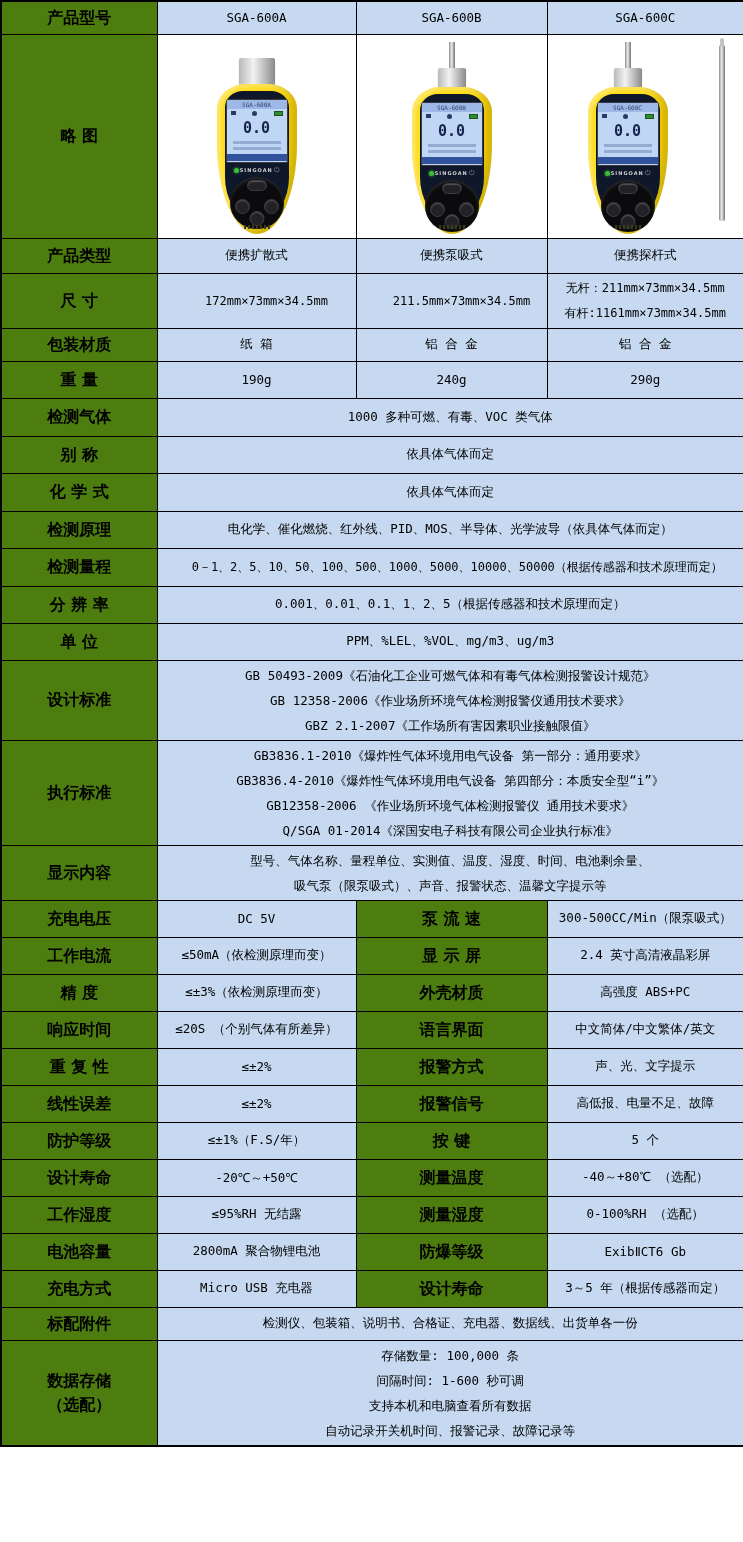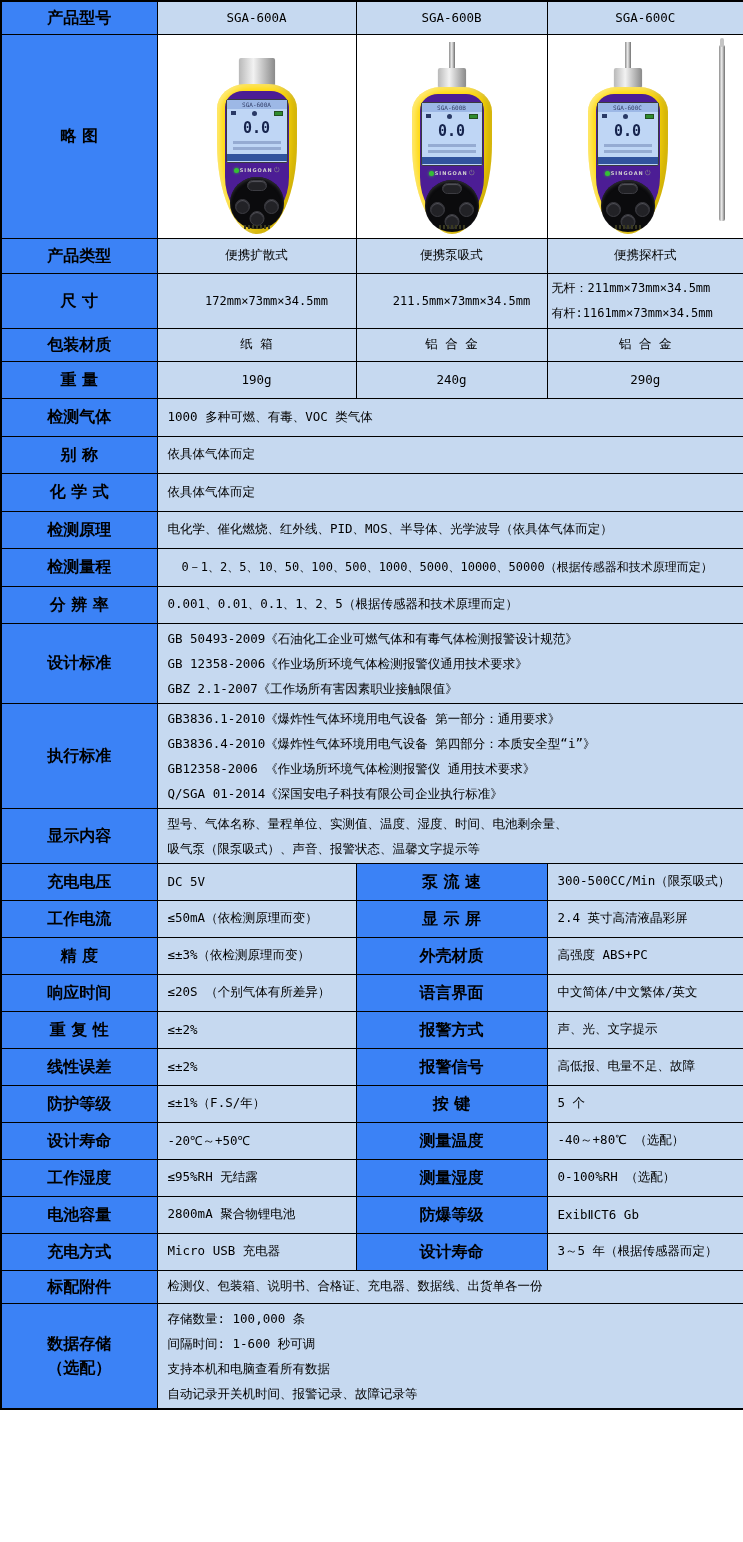--- a/index.html
+++ b/index.html
@@ -1,21 +1,21 @@
 <!DOCTYPE html>
 <html><head>
 <meta charset="utf-8">
 <style>
   html,body{margin:0;padding:0;background:#fff;width:743px;}
   *{box-sizing:border-box;}
   body{font-family:"DejaVu Sans","Liberation Sans",sans-serif;color:#000;}
   table.spec{border-collapse:collapse;table-layout:fixed;width:743px;border:2px solid #000;}
   td{border:1px solid #000;overflow:hidden;vertical-align:middle;padding:0;}
-  .lbl{background:#3b82f6;font-weight:bold;text-align:center;font-size:16px;line-height:1.25;}
-  .val{background:#C6D9F0;font-size:12.5px;padding:2px 10px;text-align:left;
+  .lbl{background:#4d7c0f;font-weight:bold;text-align:center;font-size:16px;line-height:1.25;}
+  .val{background:#C6D9F0;font-size:12.5px;padding:2px 10px;text-align:center;
        font-family:"DejaVu Sans Mono","Liberation Mono",monospace;}
   .val.center{text-align:center;padding:2px 4px;}
   .val.nowrap{white-space:nowrap;}
   .val .ln{line-height:25px;white-space:nowrap;}
   .val.small{font-size:12px;padding-left:24px;}
   .imgtd{background:#ffffff;position:relative;}
   
   .rh33 td{height:33px}.rh35 td{height:35px}.rh37 td{height:37px}
   .rh38 td{height:38px}.rh49 td{height:49px}.rh52 td{height:52px}.rh77 td{height:77px}
   .rh103 td{height:103px}.rh101 td{height:101px}.rh204 td{height:204px}
@@ -25,21 +25,21 @@
   .tube{display:none;position:absolute;left:50%;transform:translateX(-50%);top:0;width:6px;height:28px;
         background:linear-gradient(90deg,#8e8e8e,#ececec 45%,#6f6f6f);}
   .devB .tube,.devC .tube{display:block;}
   .cap{position:absolute;left:50%;transform:translateX(-50%);top:16px;width:36px;height:28px;border-radius:2px;
        background:linear-gradient(90deg,#b9b9b9,#f2f2f2 40%,#8a8a8a);box-shadow:0 1px 1px rgba(0,0,0,.35);}
   .devB .cap,.devC .cap{top:26px;width:28px;height:20px;}
   .dbody{position:absolute;top:42px;left:12px;right:12px;bottom:2px;background:#FFD908;
          border-radius:30px 30px 42px 42px / 26px 26px 95px 95px;
          box-shadow:inset -7px -5px 9px rgba(0,0,0,.18), inset 4px 3px 6px rgba(255,255,255,.45);}
   .devB .dbody,.devC .dbody{top:45px;}
-  .panel{position:absolute;top:7px;left:8px;right:8px;bottom:15px;background:#4c1d95;
+  .panel{position:absolute;top:7px;left:8px;right:8px;bottom:15px;background:#0f172a;
          border-radius:18px 18px 28px 28px / 16px 16px 42px 42px;}
   .screen{margin:8px auto 0;width:62px;height:64px;background:#BFD6F5;border:1px solid #3a3a3f;border-radius:2px;}
   .scr-title{height:9px;background:#9db8e6;font-size:6px;line-height:9px;text-align:center;color:#313c66;
              font-family:"DejaVu Sans Mono","Liberation Mono",monospace;overflow:hidden;}
   .scr-icons{height:9px;display:flex;align-items:center;justify-content:space-between;padding:0 4px;}
   .ic-spk{width:5px;height:4px;background:#2a3a66;}
   .ic-fan{width:5px;height:5px;border-radius:50%;background:#2a3a66;}
   .ic-bat{width:9px;height:5px;background:#2E8B2E;border:1px solid #23501f;}
   .scr-val{font-size:15px;font-weight:bold;text-align:center;color:#16244d;line-height:20px;
            font-family:"DejaVu Sans Mono","Liberation Mono",monospace;}
@@ -235,20 +235,24 @@
   <td class="val nowrap" colspan="3">电化学、催化燃烧、红外线、PID、MOS、半导体、光学波导（依具体气体而定）</td>
 </tr>
 <tr class="rh38">
   <td class="lbl">检测量程</td>
   <td class="val nowrap small" colspan="3">0－1、2、5、10、50、100、500、1000、5000、10000、50000（根据传感器和技术原理而定）</td>
 </tr>
 <tr class="rh37">
   <td class="lbl">分 辨 率</td>
   <td class="val" colspan="3">0.001、0.01、0.1、1、2、5（根据传感器和技术原理而定）</td>
 </tr>
+<tr class="rh37">
+  <td class="lbl">单    位</td>
+  <td class="val" colspan="3">PPM、%LEL、%VOL、mg/m3、ug/m3</td>
+</tr>
 
 <tr class="rh77">
   <td class="lbl">设计标准</td>
   <td class="val" colspan="3">
     <div class="ln">GB 50493-2009《石油化工企业可燃气体和有毒气体检测报警设计规范》</div>
     <div class="ln">GB 12358-2006《作业场所环境气体检测报警仪通用技术要求》</div>
     <div class="ln">GBZ 2.1-2007《工作场所有害因素职业接触限值》</div>
   </td>
 </tr>
 <tr class="rh103">

